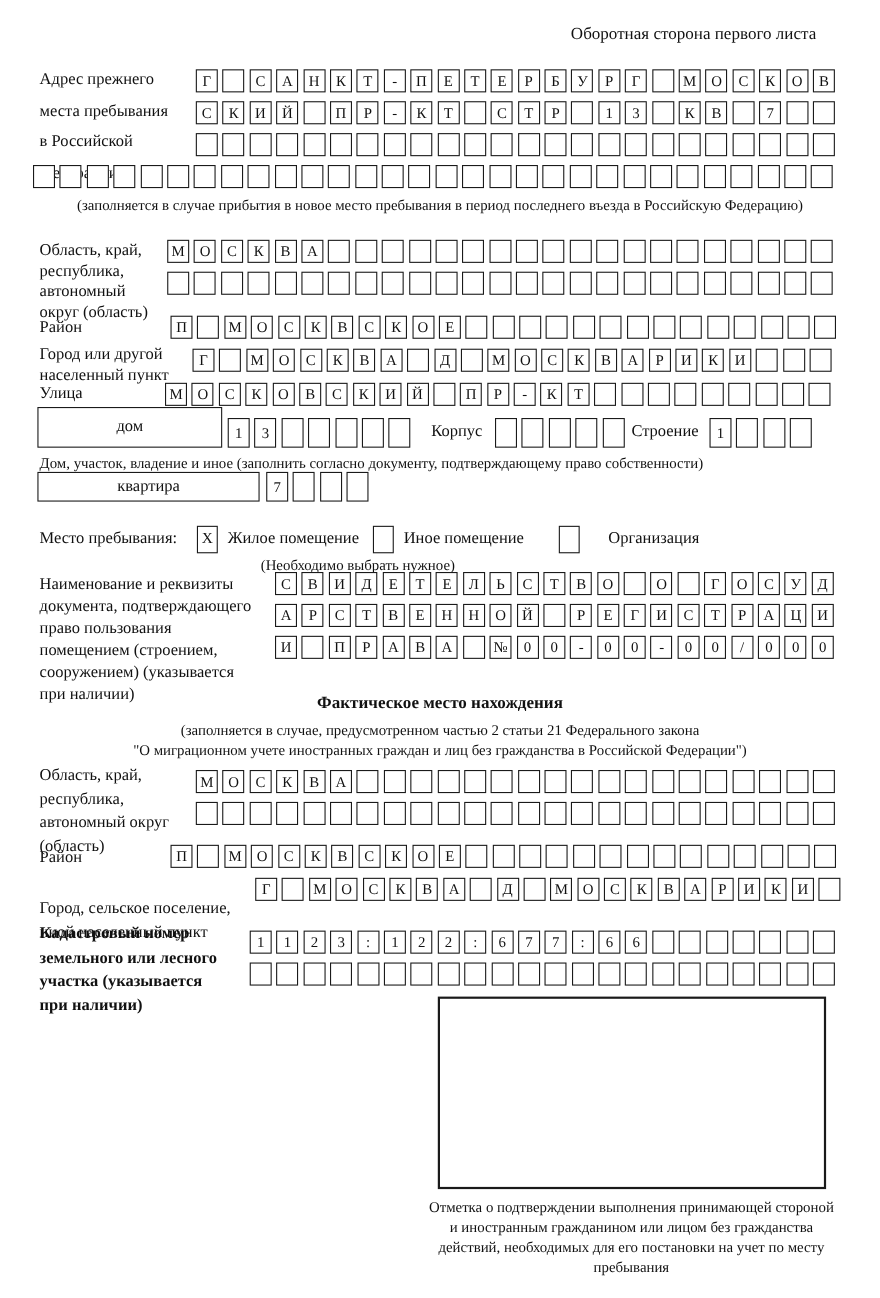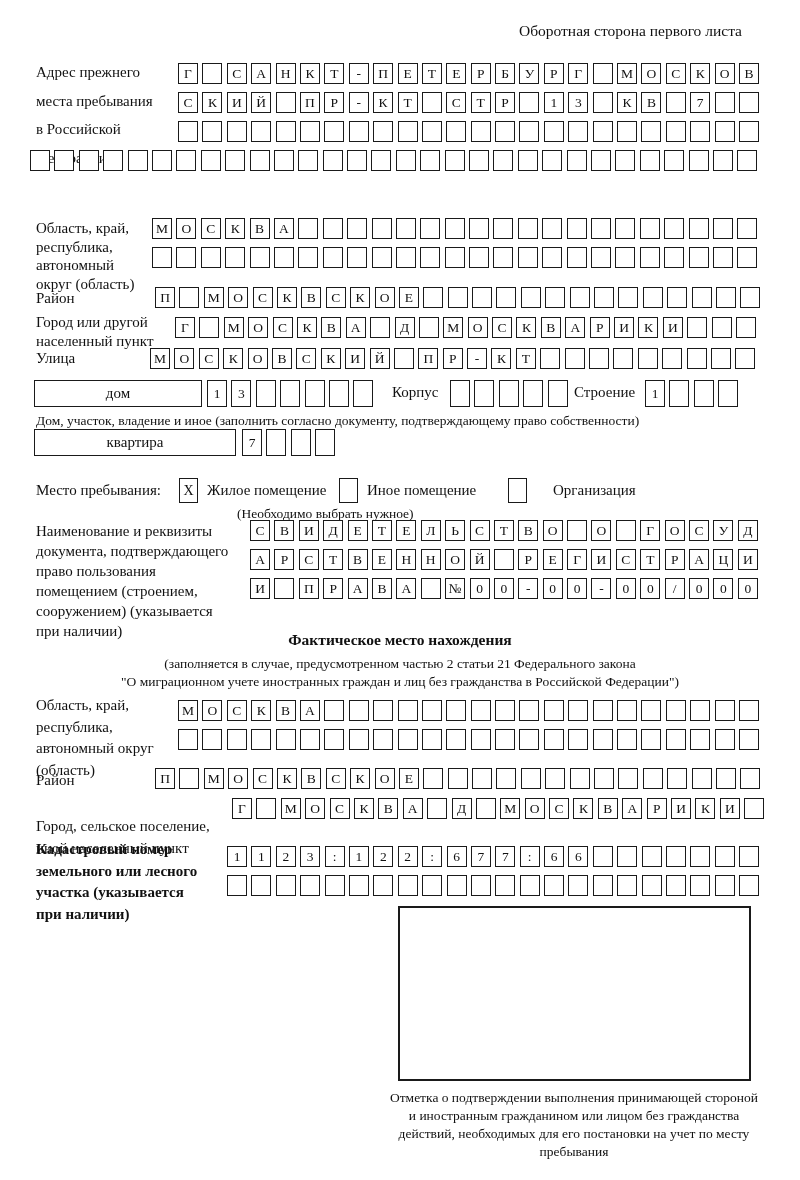--- a/index.html
+++ b/index.html
@@ -148,20 +148,21 @@
       <span class="cell"></span>
       <span class="cell"></span>
       <span class="cell"></span>
       <span class="cell"></span>
       <span class="cell"></span>
       <span class="cell"></span>
       <span class="cell"></span>
       <span class="cell"></span>
       <span class="cell"></span>
     </div>
+  <div class="abs note center" style="top:179px;">(заполняется в случае прибытия в новое место пребывания в период последнего въезда в Российскую Федерацию)</div>
 
 
   <div class="abs lbl" style="left:36px;top:219px;">Область, край,
 республика,
 автономный
 округ (область)</div>
   <div class="abs boxrow" style="left:152px;top:218px;">
       <span class="cell">М</span>
       <span class="cell">О</span>
       <span class="cell">С</span>
@@ -296,21 +297,21 @@
       <span class="cell"></span>
       <span class="cell"></span>
       <span class="cell"></span>
       <span class="cell"></span>
       <span class="cell"></span>
       <span class="cell"></span>
       <span class="cell"></span>
       <span class="cell"></span>
     </div>
 
-  <div class="abs widebox" style="left:34px;top:380px;width:168px;height:27px;">дом</div>
+  <div class="abs widebox" style="left:34px;top:370px;width:168px;height:37px;">дом</div>
   <div class="abs boxrow tall" style="left:207px;top:380px;">
       <span class="cell">1</span>
       <span class="cell">3</span>
       <span class="cell"></span>
       <span class="cell"></span>
       <span class="cell"></span>
       <span class="cell"></span>
       <span class="cell"></span>
     </div>
   <div class="abs inline-lbl" style="left:392px;top:384px;">Корпус</div>

